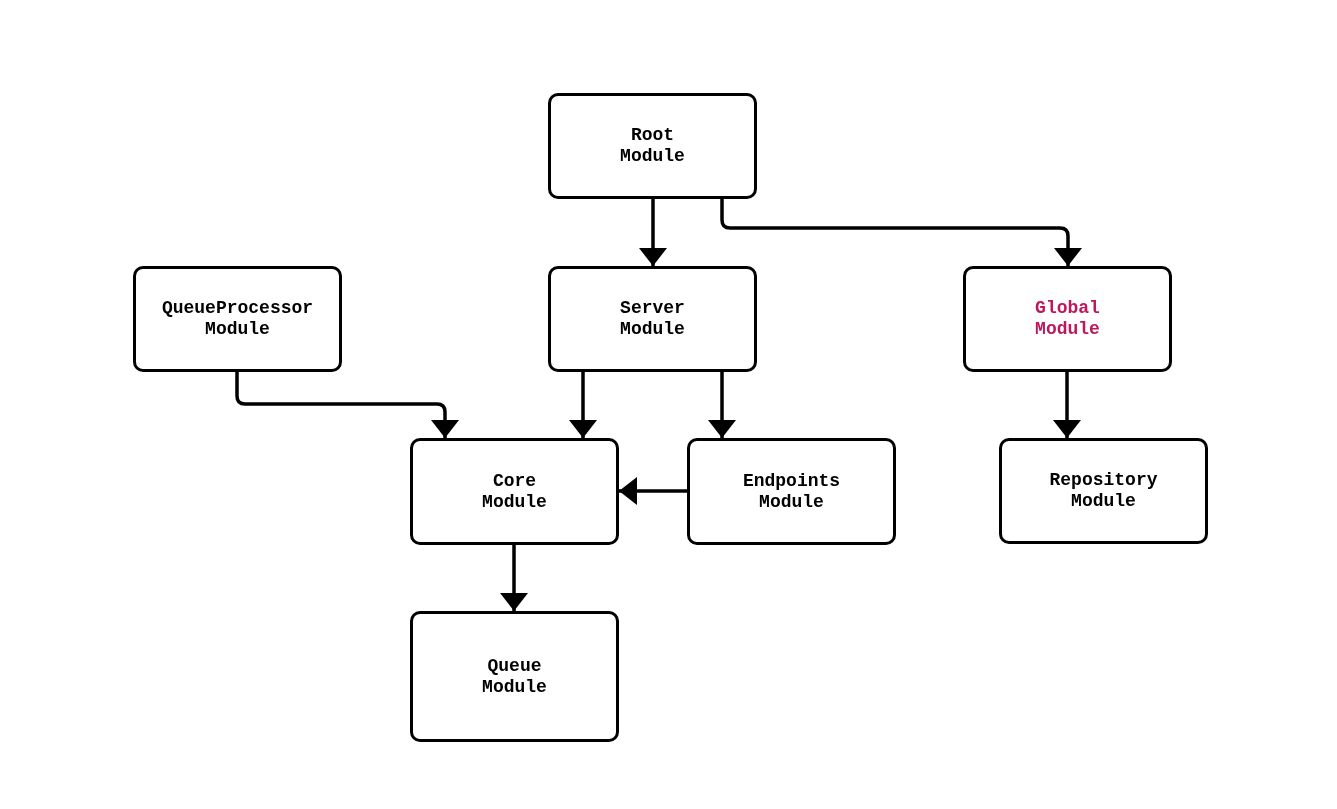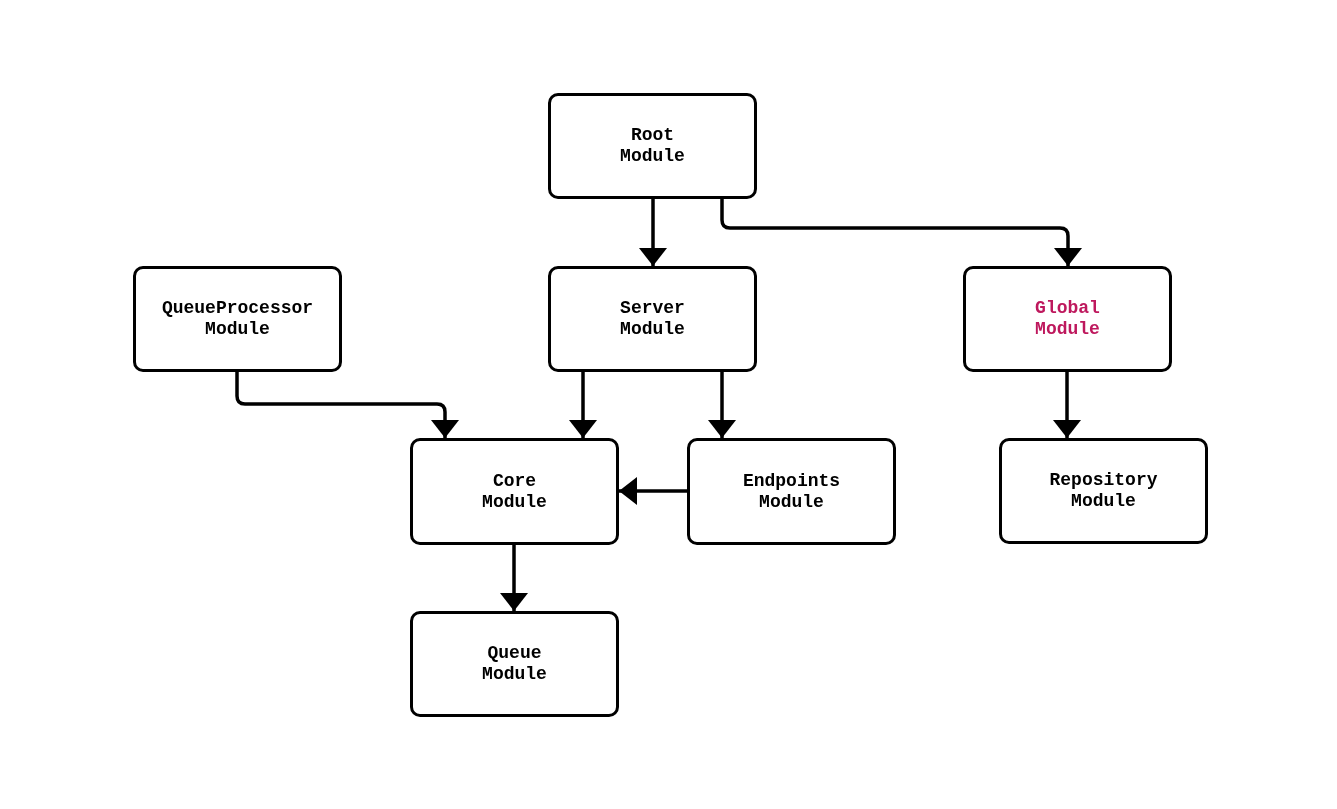--- a/index.html
+++ b/index.html
@@ -88,17 +88,17 @@
     <span class="node-line">Module</span>
   </div>
     <div class="node" style="left: 687px; top: 438px; width: 209px; height: 107px; background: rgb(255, 255, 255); border-color: rgb(0, 0, 0); color: rgb(0, 0, 0); align-items: center;">
     <span class="node-line">Endpoints</span>
     <span class="node-line">Module</span>
   </div>
     <div class="node" style="left: 963px; top: 438px; width: 209px; height: 106px; background: rgb(255, 255, 255); border-color: rgb(0, 0, 0); color: rgb(0, 0, 0); margin-left: 36px;">
     <span class="node-line">Repository</span>
     <span class="node-line">Module</span>
   </div>
-    <div class="node" style="left: 410px; top: 611px; width: 209px; height: 106px; background: rgb(255, 255, 255); border-color: rgb(0, 0, 0); color: rgb(0, 0, 0);">
+    <div class="node" style="left: 410px; top: 611px; width: 209px; height: 131px; background: rgb(255, 255, 255); border-color: rgb(0, 0, 0); color: rgb(0, 0, 0);">
     <span class="node-line">Queue</span>
     <span class="node-line">Module</span>
   </div>
   </div>
 
 </body></html>

